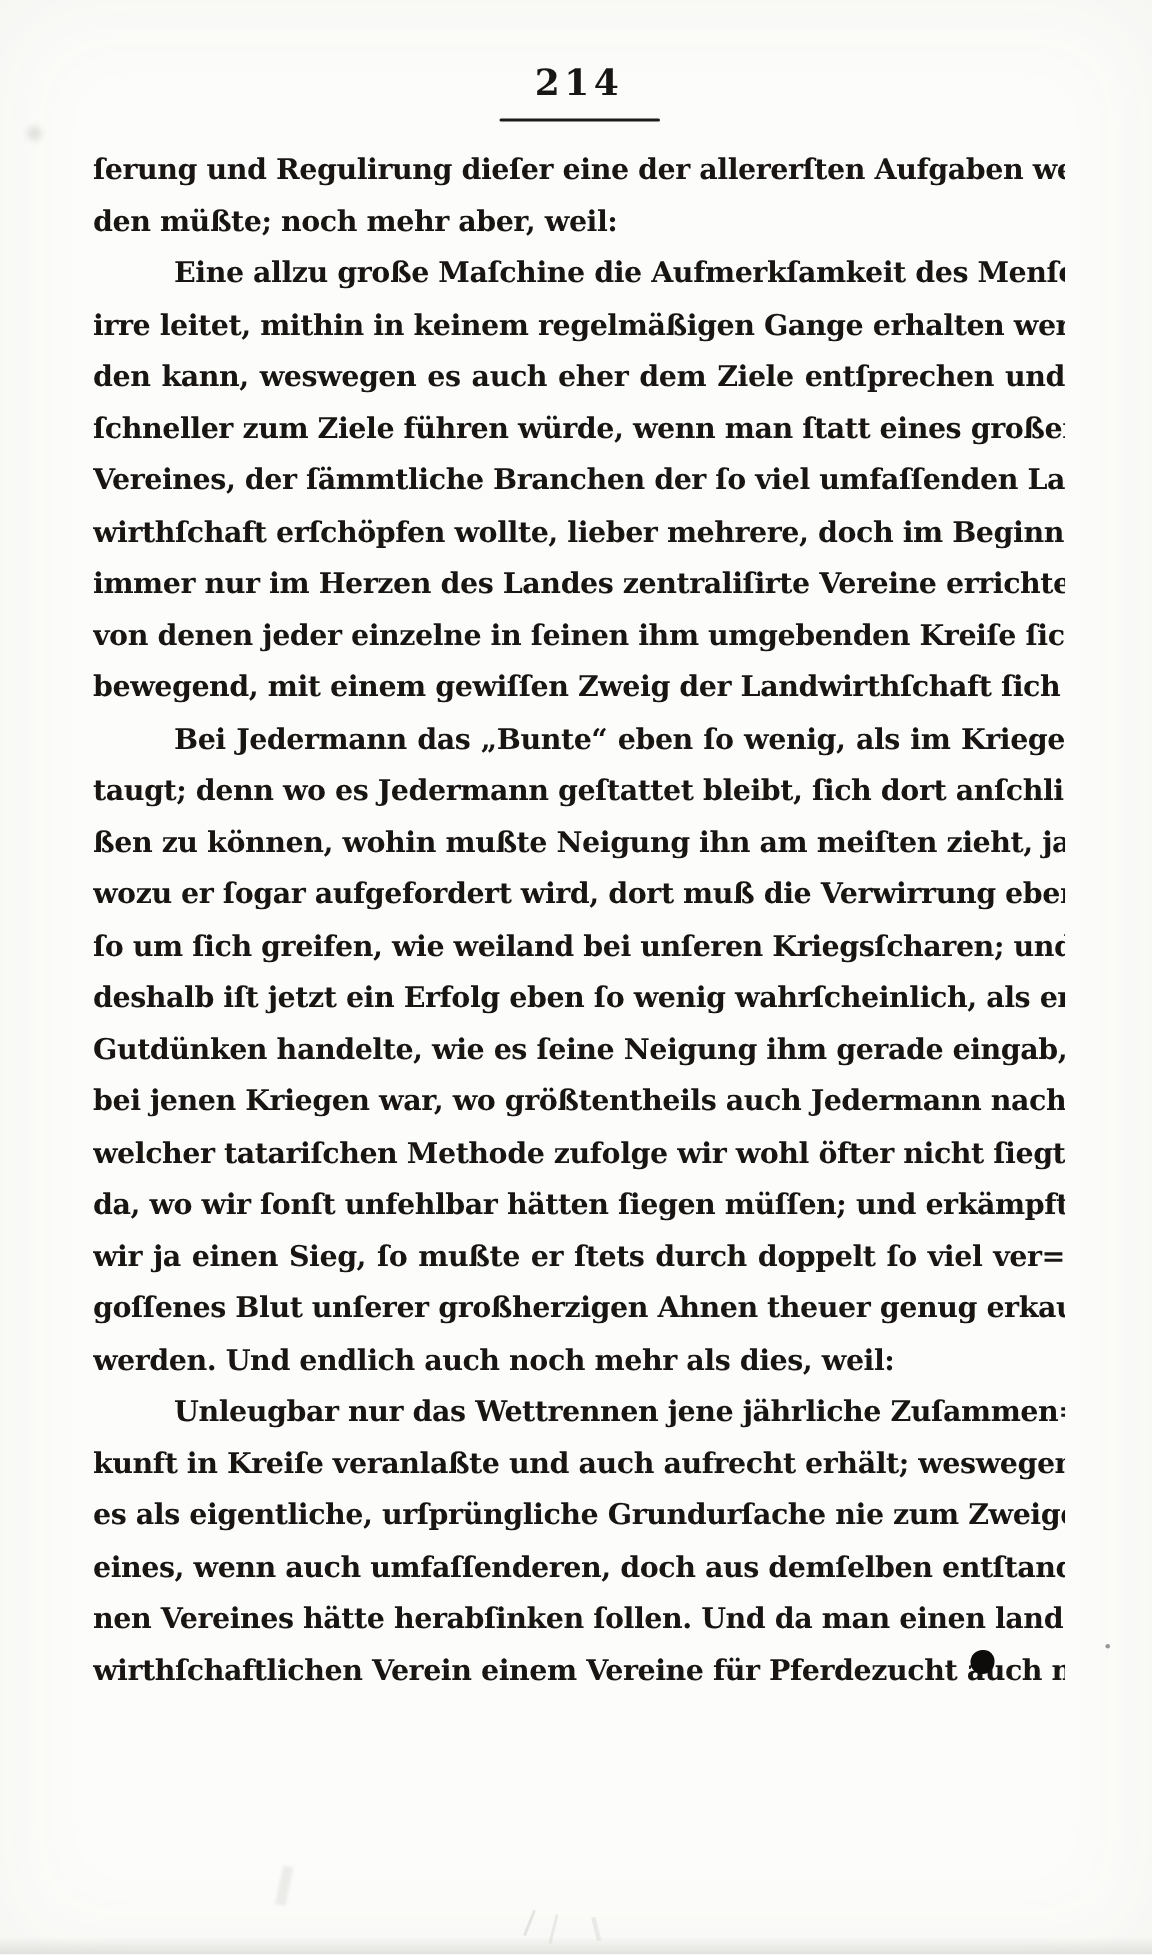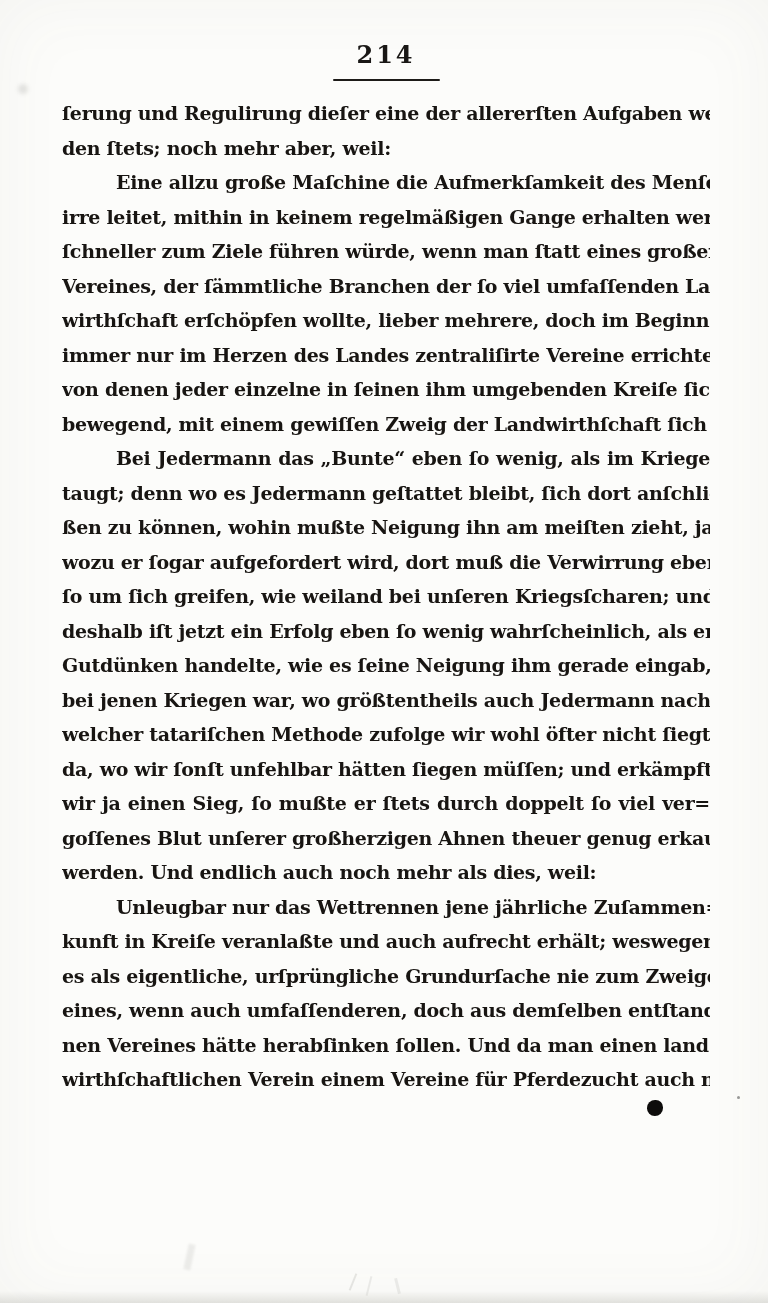--- a/index.html
+++ b/index.html
@@ -110,23 +110,24 @@
 
 <div class="page">
 
   <div class="header">
     <div class="page-number">214</div>
     <div class="header-rule"></div>
   </div>
 
   <div class="textblock">
     <div class="line">ſerung und Regulirung dieſer eine der allererſten Aufgaben wer=</div>
-    <div class="line pend">den ſtets; noch mehr aber, weil:</div>
+    <div class="line pend">den müßte; noch mehr aber, weil:</div>
     <div class="line indent">Eine allzu große Maſchine die Aufmerkſamkeit des Menſchen</div>
     <div class="line">irre leitet, mithin in keinem regelmäßigen Gange erhalten wer=</div>
+    <div class="line">den kann, weswegen es auch eher dem Ziele entſprechen und</div>
     <div class="line">ſchneller zum Ziele führen würde, wenn man ſtatt eines großen</div>
     <div class="line">Vereines, der ſämmtliche Branchen der ſo viel umfaſſenden Land=</div>
     <div class="line">wirthſchaft erſchöpfen wollte, lieber mehrere, doch im Beginne</div>
     <div class="line">immer nur im Herzen des Landes zentraliſirte Vereine errichtete,</div>
     <div class="line">von denen jeder einzelne in ſeinen ihm umgebenden Kreiſe ſich</div>
     <div class="line">bewegend, mit einem gewiſſen Zweig der Landwirthſchaft ſich be=</div>
     <div class="line indent">Bei Jedermann das „Bunte“ eben ſo wenig, als im Kriege</div>
     <div class="line">taugt; denn wo es Jedermann geſtattet bleibt, ſich dort anſchlie=</div>
     <div class="line">ßen zu können, wohin mußte Neigung ihn am meiſten zieht, ja</div>
     <div class="line">wozu er ſogar aufgefordert wird, dort muß die Verwirrung eben</div>

